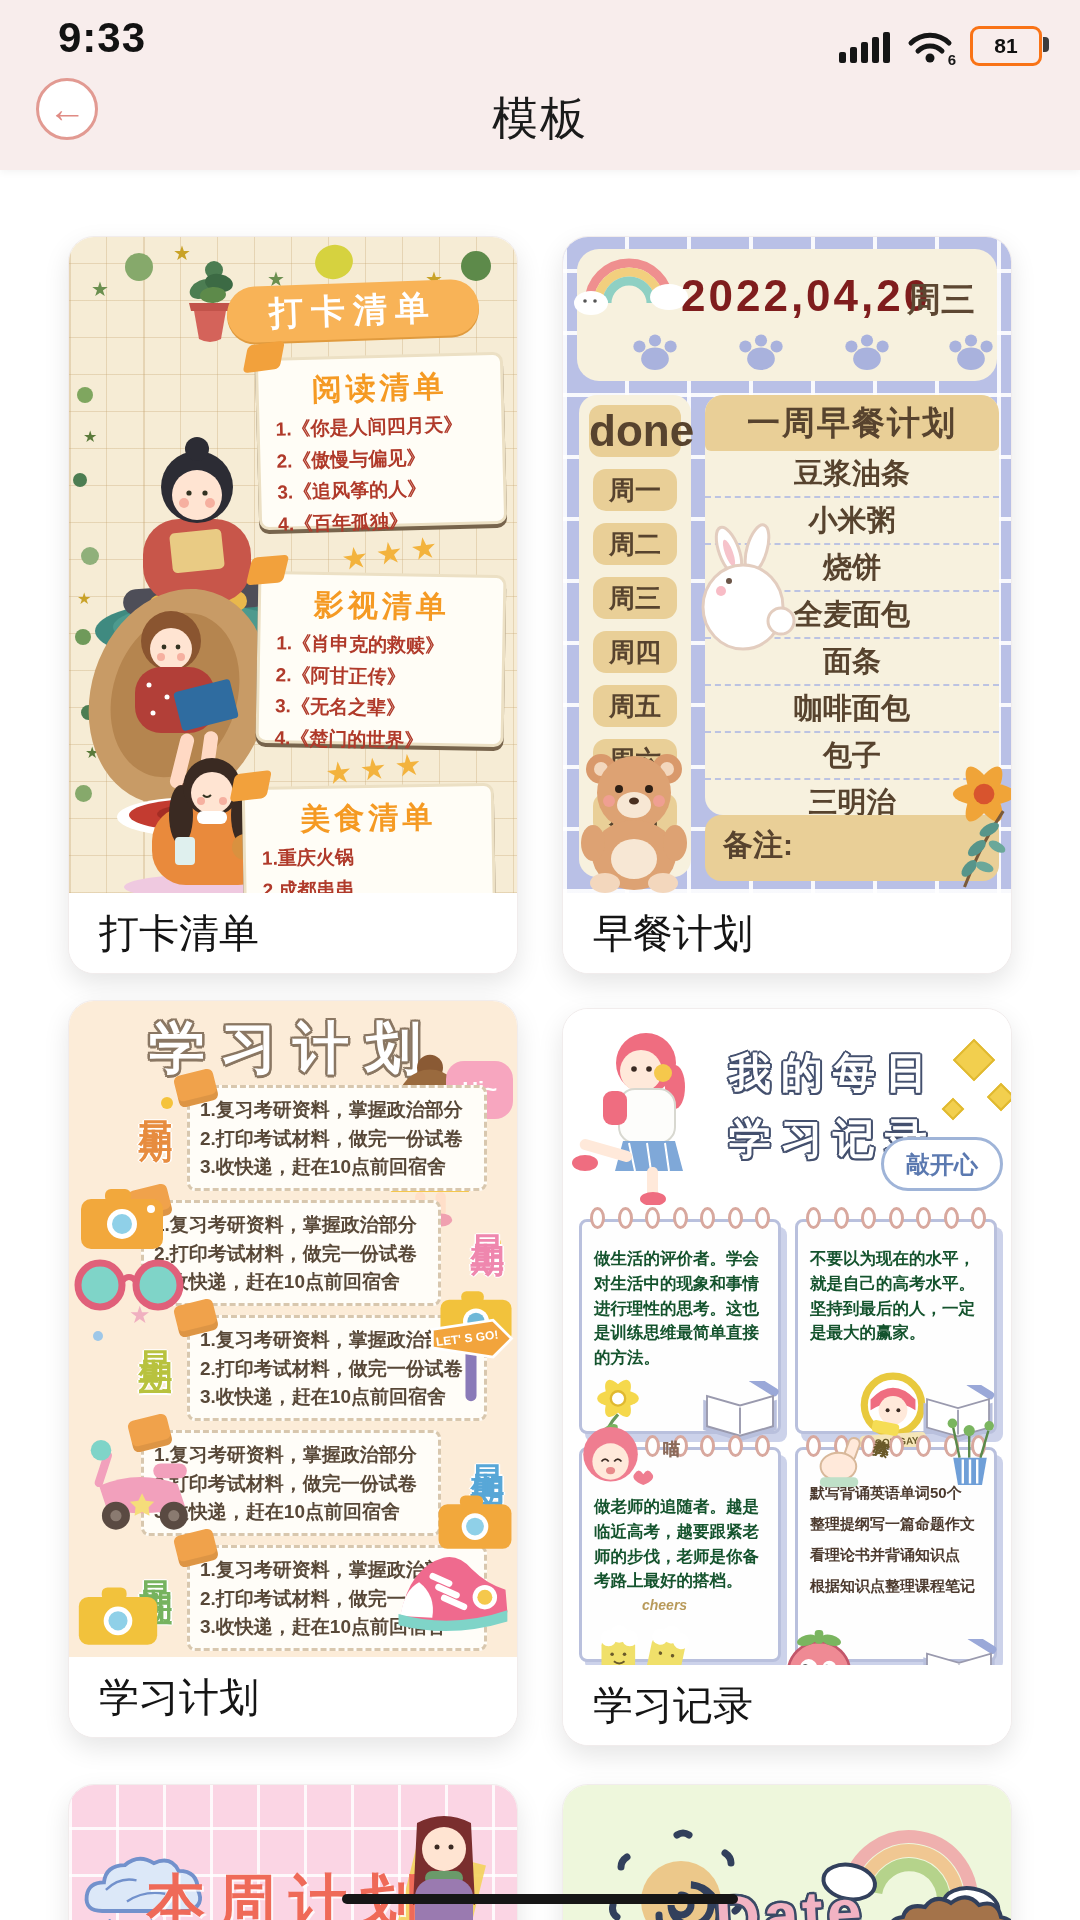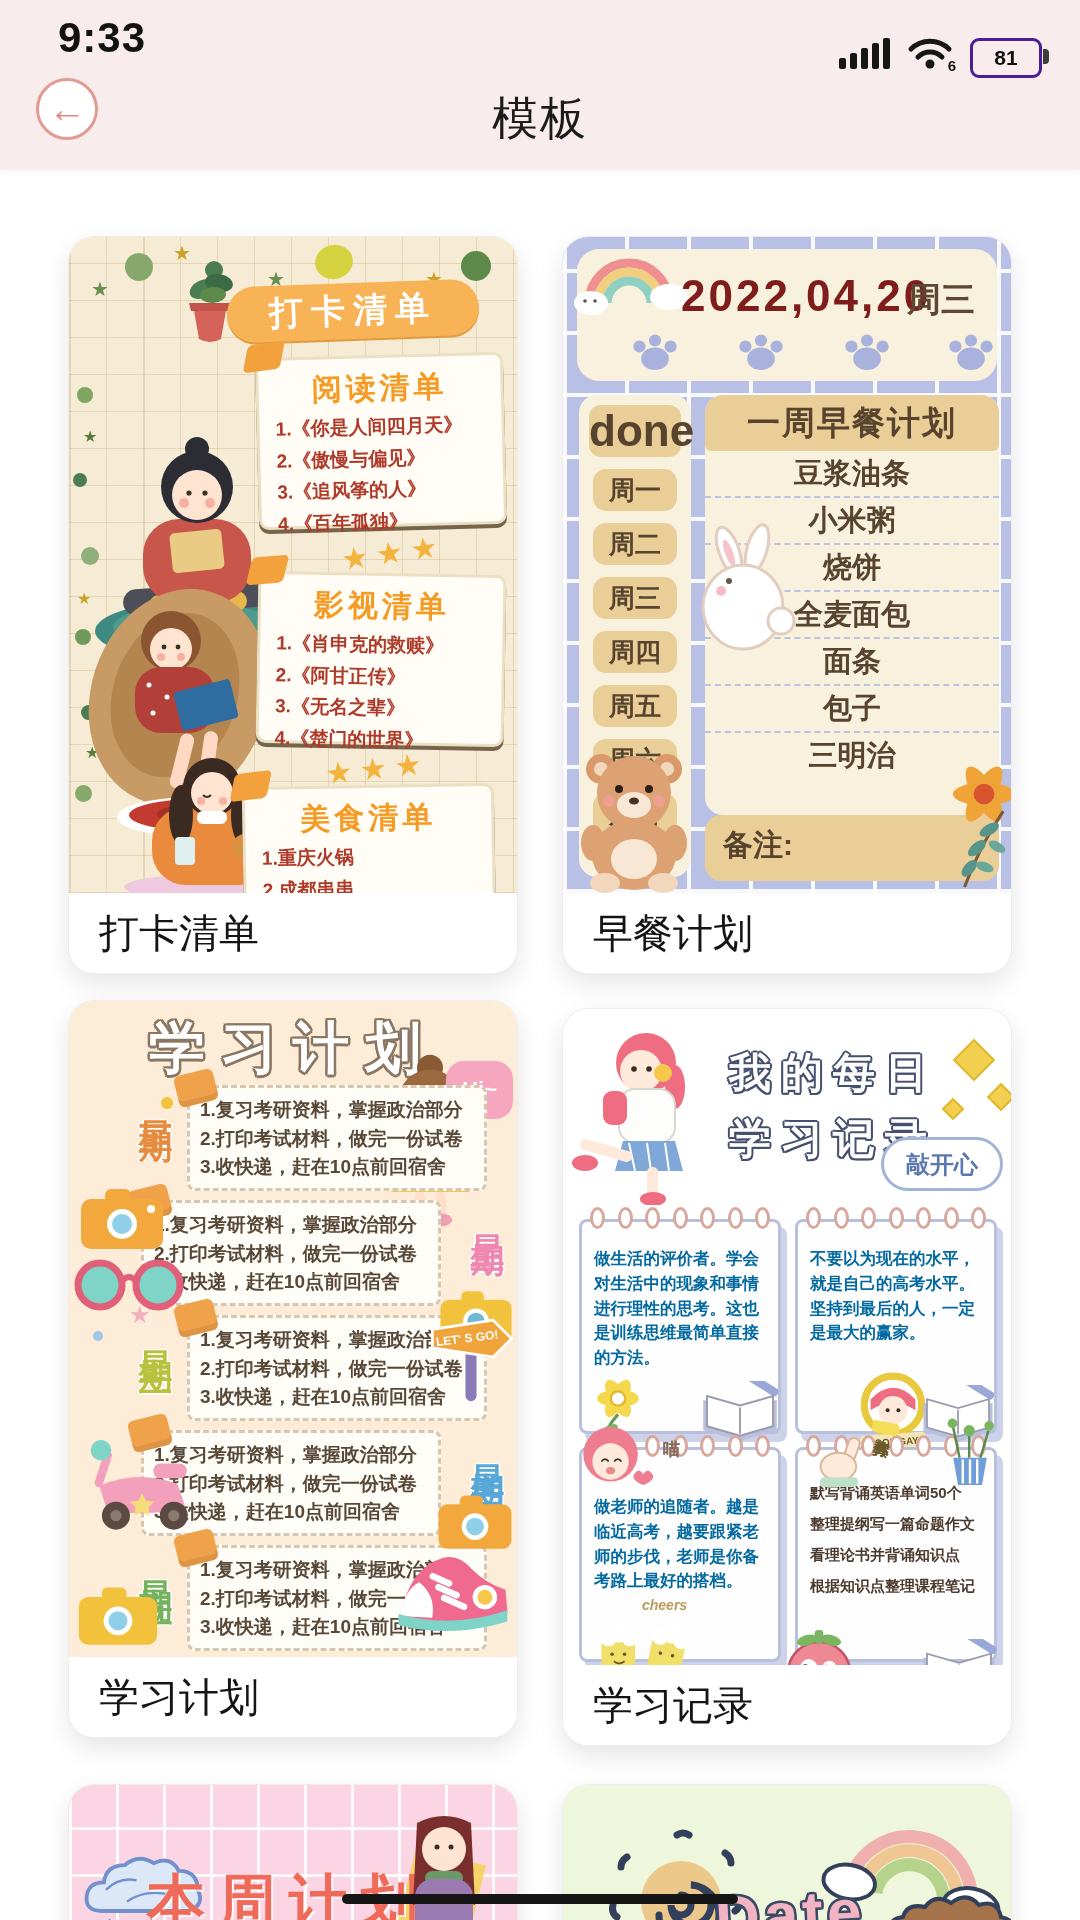--- a/index.html
+++ b/index.html
@@ -7,22 +7,22 @@
           font-family:"Liberation Sans","DejaVu Sans",sans-serif;}
   .abs{position:absolute;}
   
   .topbar{position:absolute;top:0;left:0;width:1080px;height:170px;background:#f8edec;box-shadow:0 2px 8px rgba(0,0,0,.05);}
   .time{position:absolute;left:58px;top:14px;font-size:42px;font-weight:700;color:#121212;letter-spacing:1px;}
   .statusicons{position:absolute;right:38px;top:26px;display:flex;align-items:center;gap:16px;}
   .sigbars{display:flex;align-items:flex-end;gap:4px;height:34px;}
   .sigbars i{display:block;width:7px;background:#161616;border-radius:2px;}
   .wifi{position:relative;width:48px;height:36px;}
   .wifi .gen{position:absolute;right:-2px;bottom:-4px;font-size:15px;font-weight:700;color:#161616;}
-  .battery{position:relative;width:66px;height:34px;border:3px solid #4c1d95;border-radius:9px;
-           display:flex;align-items:center;justify-content:center;font-size:21px;font-weight:700;color:#111;background:#f8edec;margin-top:12px;}
+  .battery{position:relative;width:66px;height:34px;border:3px solid #f97316;border-radius:9px;
+           display:flex;align-items:center;justify-content:center;font-size:21px;font-weight:700;color:#111;background:#f8edec;}
   .battery:after{content:"";position:absolute;right:-10px;top:8px;width:6px;height:15px;background:#3d3d3d;border-radius:0 4px 4px 0;}
   .backbtn{position:absolute;left:36px;top:78px;width:62px;height:62px;border-radius:50%;background:#ffffff;
            border:3px solid #e29a92;color:#e08b84;display:flex;align-items:center;justify-content:center;
            font-size:38px;font-weight:700;box-sizing:border-box;}
   .apptitle{position:absolute;left:0;top:88px;width:1080px;text-align:center;font-size:46px;color:#1b1b1b;font-weight:500;letter-spacing:2px;}
   
   .card{position:absolute;width:450px;border-radius:26px;background:#fff;overflow:hidden;
         box-shadow:0 10px 26px rgba(0,0,0,.10);border:1px solid #f1ecec;box-sizing:border-box;}
   .preview{position:relative;width:448px;height:656px;overflow:hidden;}
   .cardlabel{height:80px;line-height:80px;padding:0 30px;font-size:40px;color:#151515;background:#fff;}
@@ -81,21 +81,21 @@
   .lg-title{position:absolute;left:150px;width:240px;text-align:center;font-size:42px;letter-spacing:10px;color:#fff;font-weight:800;
             text-shadow:2px 0 #44506e,-2px 0 #44506e,0 2px #44506e,0 -2px #44506e,
                         1.5px 1.5px #44506e,-1.5px -1.5px #44506e,1.5px -1.5px #44506e,-1.5px 1.5px #44506e;}
   .diamond{position:absolute;background:#f2cf4e;border:2px solid #e0b930;transform:rotate(45deg);}
   .lg-badge{position:absolute;right:8px;top:128px;width:122px;height:54px;background:#fff;border:3px solid #9fb4d8;
             border-radius:28px;color:#5b79b0;font-size:24px;font-weight:700;text-align:center;line-height:50px;box-sizing:border-box;}
   .pad{position:absolute;width:202px;height:215px;background:#fefefe;border:3px solid #b9c0dd;border-radius:8px;
        box-shadow:6px 8px 0 #ccd2ea;box-sizing:border-box;}
   .coils{position:absolute;top:-15px;left:8px;right:8px;display:flex;justify-content:space-between;}
   .coils i{display:block;width:15px;height:22px;border:3px solid #d8a89e;border-radius:50%;background:#fff;box-sizing:border-box;}
-  .pad-text{margin:24px 10px 0 12px;font-size:16.5px;font-weight:700;color:#0369a1;line-height:1.5;}
+  .pad-text{margin:24px 10px 0 12px;font-size:16.5px;font-weight:700;color:#14532d;line-height:1.5;}
   .pad-line{margin:12px 8px 0 12px;font-size:15px;font-weight:700;color:#4c3a2e;}
   .tag-v{position:absolute;writing-mode:vertical-rl;text-orientation:upright;background:#f5dd55;color:#6a5a2a;
          font-size:16px;font-weight:800;padding:6px 3px;border-radius:4px;transform:rotate(12deg);}
   .meow-t{position:absolute;writing-mode:vertical-rl;text-orientation:upright;font-size:17px;font-weight:700;color:#8a6a5a;}
   .cheers-t{position:absolute;font-size:14px;font-style:italic;font-weight:700;color:#b89a5a;}
   
   .p-week{background-color:#fbd5e4;
     background-image:repeating-linear-gradient(0deg,rgba(255,255,255,.85) 0 3px,transparent 3px 47px),
                      repeating-linear-gradient(90deg,rgba(255,255,255,.85) 0 3px,transparent 3px 47px);}
   .wk-title{position:absolute;left:78px;top:78px;font-size:58px;font-weight:800;color:#ef6a58;letter-spacing:13px;
@@ -305,20 +305,21 @@
         <div class="bk-day">周日</div>
       </div>
 
       <div class="bk-menu">
         <div class="bk-menu-h">一周早餐计划</div>
         <div class="bk-item">豆浆油条</div>
         <div class="bk-item">小米粥</div>
         <div class="bk-item">烧饼</div>
         <div class="bk-item">全麦面包</div>
         <div class="bk-item">面条</div>
+        <div class="bk-item">咖啡面包</div>
         <div class="bk-item">包子</div>
         <div class="bk-item" style="border-bottom:none">三明治</div>
       </div>
 
       <svg class="abs" style="left:128px;top:286px" width="110" height="130" viewBox="0 0 110 130">
         <ellipse cx="38" cy="28" rx="10" ry="25" fill="#fff" stroke="#e3cdbf" stroke-width="3" transform="rotate(-20 38 28)"></ellipse>
         <ellipse cx="66" cy="26" rx="10" ry="25" fill="#fff" stroke="#e3cdbf" stroke-width="3" transform="rotate(16 66 26)"></ellipse>
         <ellipse cx="38" cy="30" rx="4" ry="14" fill="#f6c3cb" transform="rotate(-20 38 30)"></ellipse>
         <ellipse cx="52" cy="84" rx="40" ry="42" fill="#fff" stroke="#e3cdbf" stroke-width="3"></ellipse>
         <circle cx="90" cy="98" r="13" fill="#fff" stroke="#e3cdbf" stroke-width="3"></circle>

